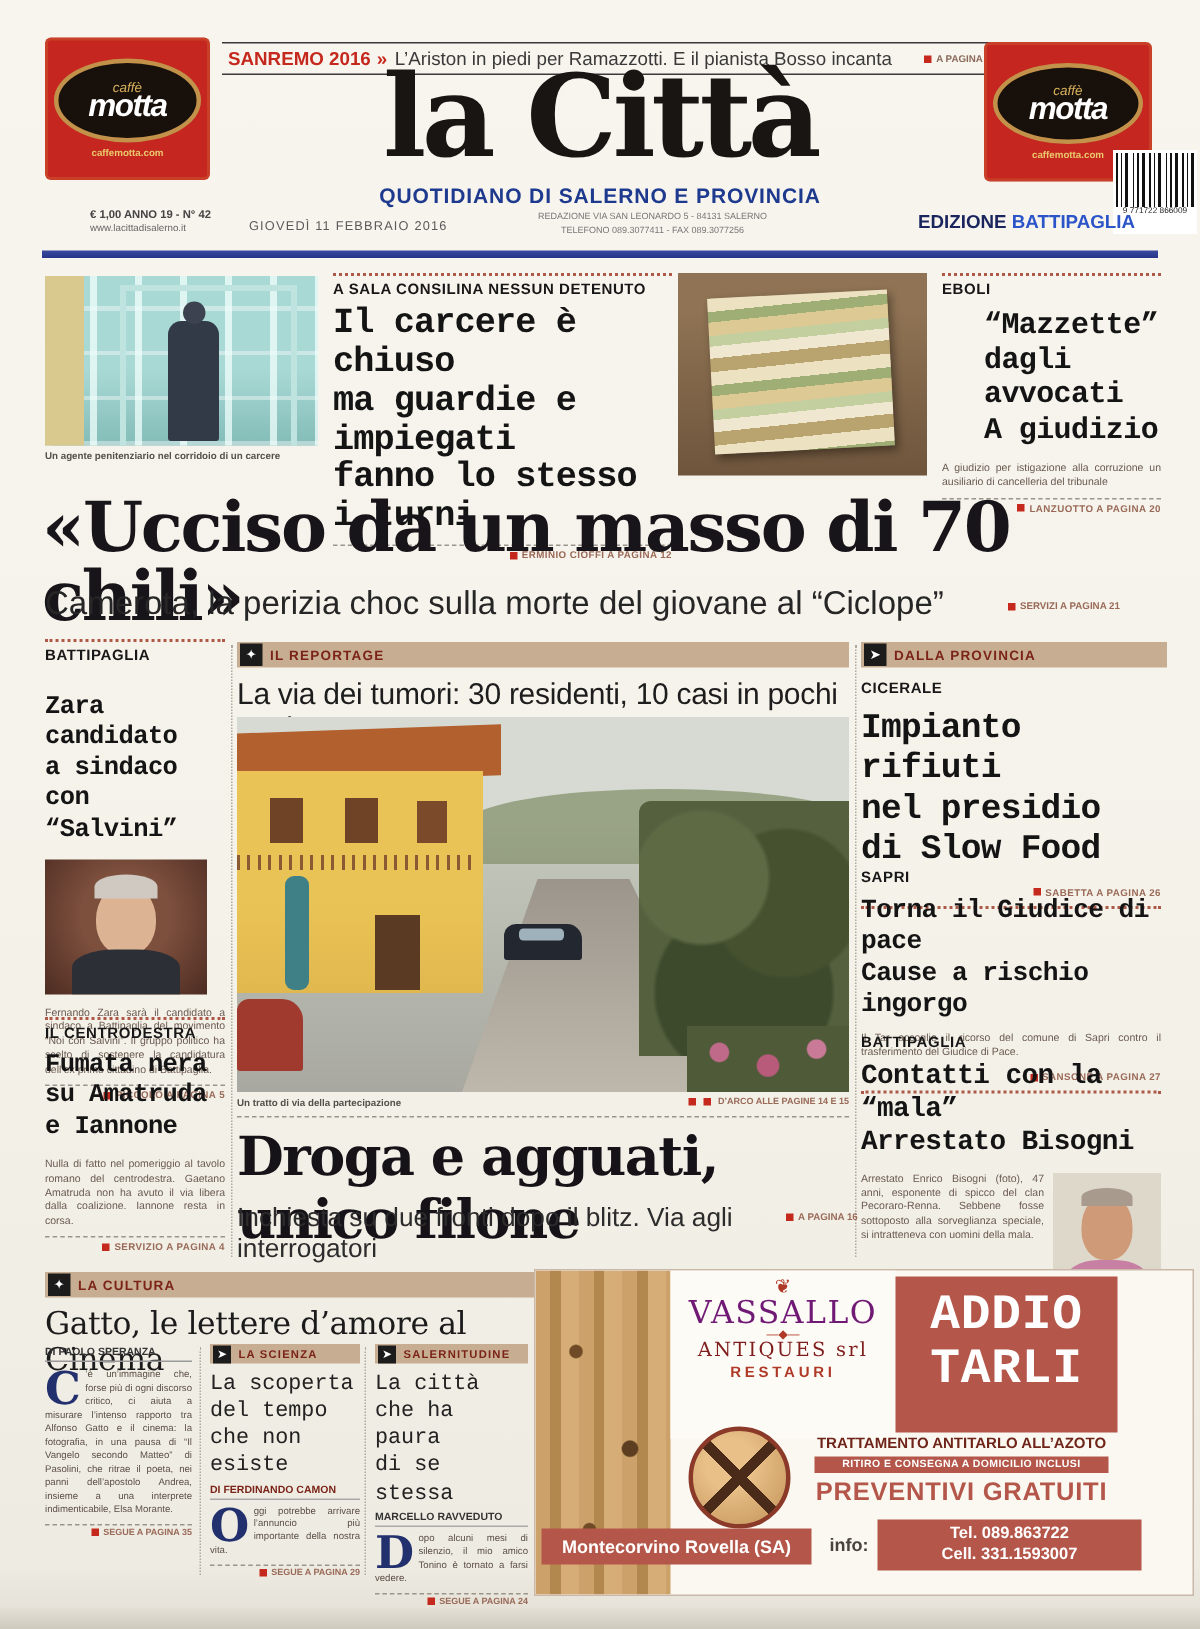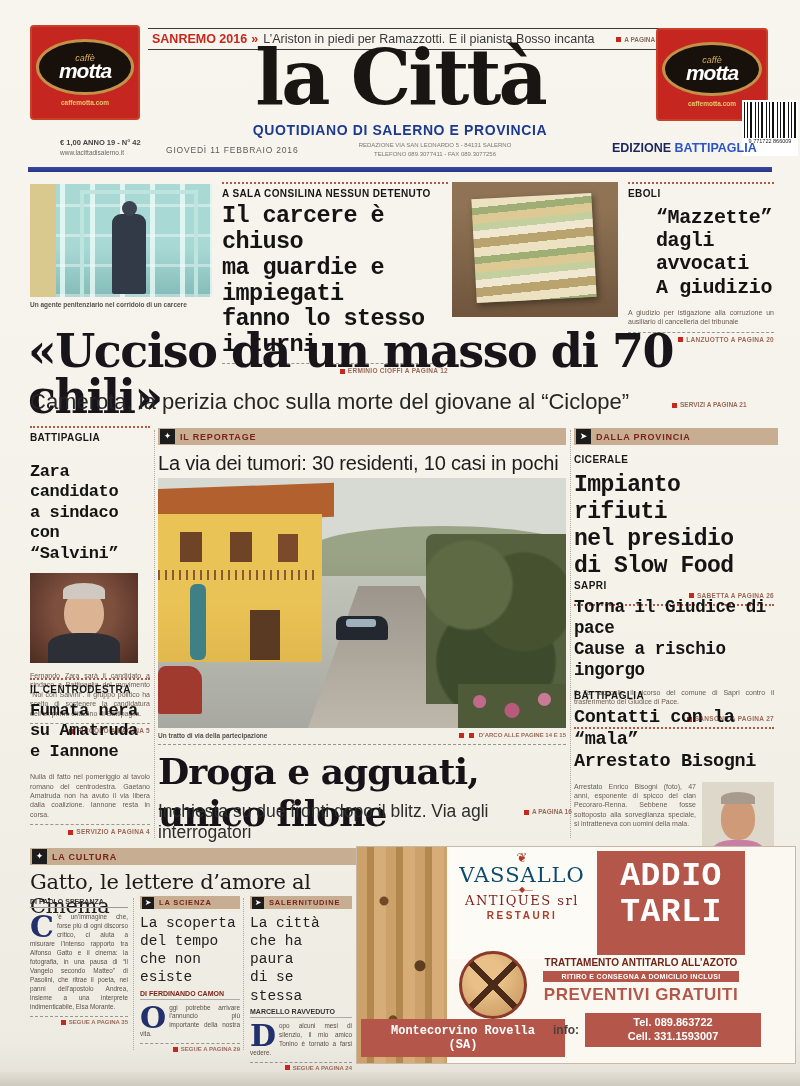--- a/index.html
+++ b/index.html
@@ -312,40 +312,40 @@
 
   <div class="ad" style="left:356px;top:846px;width:438px;height:216px;">
     <div class="abs" style="left:0;top:0;width:90px;height:216px;background:
            radial-gradient(circle at 30% 25%,#6e4a26 0 4px,rgba(0,0,0,0) 5px),
            radial-gradient(circle at 70% 55%,#5e3e20 0 5px,rgba(0,0,0,0) 6px),
            radial-gradient(circle at 40% 80%,#6e4a26 0 4px,rgba(0,0,0,0) 5px),
            repeating-linear-gradient(90deg,#cda26a 0 10px,#b3884f 10px 17px,#d6ad76 17px 29px);"></div>
 
     <div class="abs" style="left:90px;top:0;width:150px;height:112px;background:#fdfbf6;text-align:center;">
       <div style="color:#b03a28;font-size:13px;line-height:1;margin-top:4px;">❦</div>
-      <div style="font-family:'DejaVu Serif',serif;font-size:21px;letter-spacing:1px;color:#0c4a6e;line-height:1.1;">VASSALLO</div>
+      <div style="font-family:'DejaVu Serif',serif;font-size:21px;letter-spacing:1px;color:#701a75;line-height:1.1;">VASSALLO</div>
       <div style="color:#b03a28;font-size:8px;line-height:.8;">—◆—</div>
       <div style="font-family:'DejaVu Serif',serif;font-size:13px;letter-spacing:1.5px;color:#7f1d1d;">ANTIQUES srl</div>
       <div style="font-size:10px;font-weight:bold;letter-spacing:2.5px;color:#b03a28;margin-top:2px;">RESTAURI</div>
     </div>
 
     <div class="abs prelines" style="left:240px;top:4px;width:148px;height:104px;background:#b4574a;color:#fff;font-weight:bold;
          font-size:33px;line-height:1.08;text-align:center;padding-top:8px;letter-spacing:.5px;box-sizing:border-box;">ADDIO
 TARLI</div>
 
     <div class="abs" style="left:102px;top:104px;width:62px;height:62px;border-radius:50%;border:3px solid #8b3a2a;background:
            linear-gradient(45deg,rgba(0,0,0,0) 46%,#4a2a18 46% 54%,rgba(0,0,0,0) 54%),
            linear-gradient(-45deg,rgba(0,0,0,0) 46%,#4a2a18 46% 54%,rgba(0,0,0,0) 54%),
            radial-gradient(circle at 40% 35%,#e8c088 0 30%,#c29258 100%);"></div>
 
     <div class="abs" style="left:176px;top:110px;width:216px;text-align:center;font-size:10px;font-weight:bold;color:#6e2418;">TRATTAMENTO ANTITARLO ALL’AZOTO</div>
     <div class="abs badge" style="left:186px;top:124px;width:196px;font-size:7px;padding:2px 0;letter-spacing:.3px;">RITIRO E CONSEGNA A DOMICILIO INCLUSI</div>
     <div class="abs" style="left:176px;top:138px;width:216px;text-align:center;font-size:17px;font-weight:bold;color:#b4574a;letter-spacing:.5px;">PREVENTIVI GRATUITI</div>
 
-    <div class="abs badge" style="left:4px;top:172px;width:172px;font-size:12px;padding:5px 16px;font-family:Liberation Mono, monospace;">Montecorvino Rovella (SA)</div>
+    <div class="abs badge" style="left:4px;top:172px;width:172px;font-size:12px;padding:5px 4px;">Montecorvino Rovella (SA)</div>
     <div class="abs" style="left:196px;top:176px;font-size:12px;font-weight:bold;color:#4a423c;">info:</div>
     <div class="abs badge" style="left:228px;top:166px;width:176px;font-size:11px;padding:3px 0;line-height:1.25;">
       <div>Tel. 089.863722</div>
       <div>Cell. 331.1593007</div>
     </div>
   </div>
 
   <div class="abs" style="left:0;top:1072px;width:800px;height:14px;background:linear-gradient(180deg,#e4e0d6,#cfcabe);"></div>
 </div>
 

